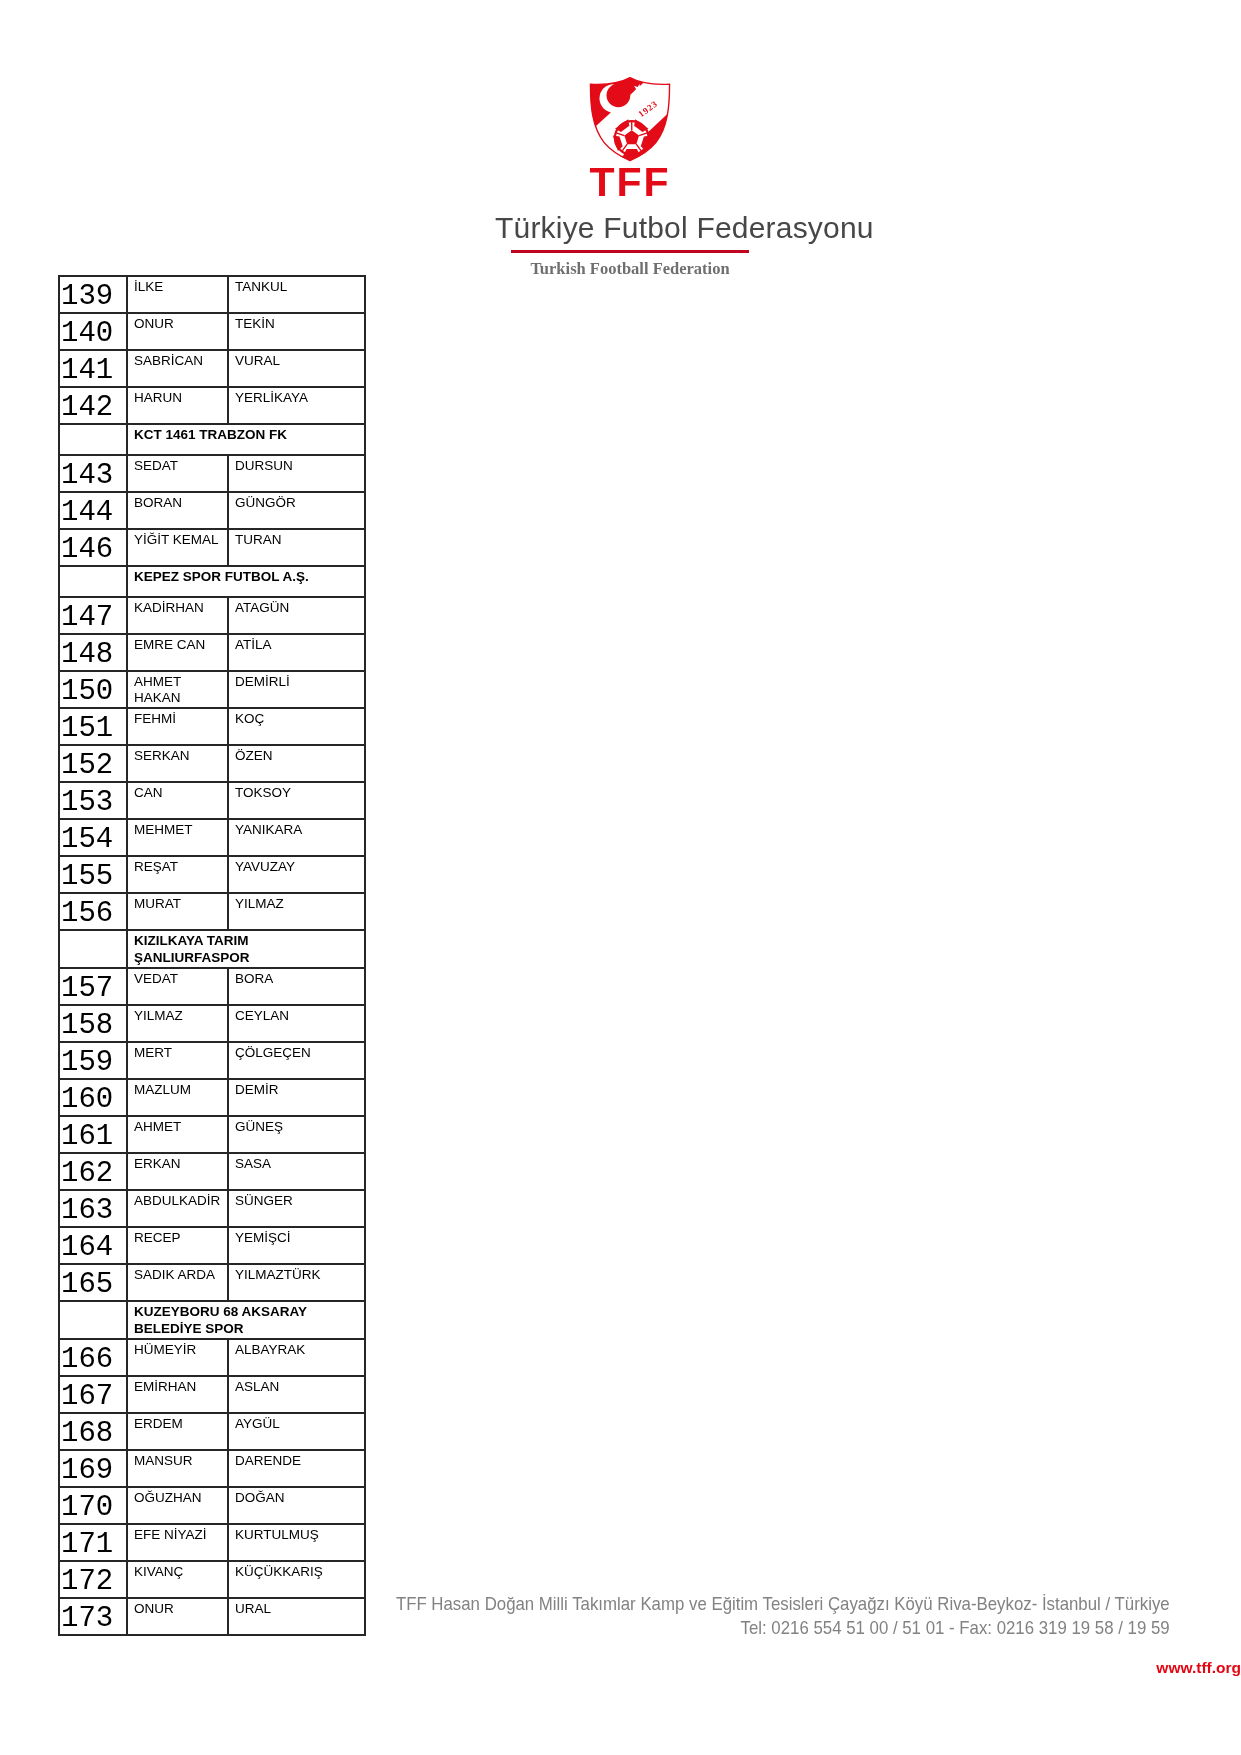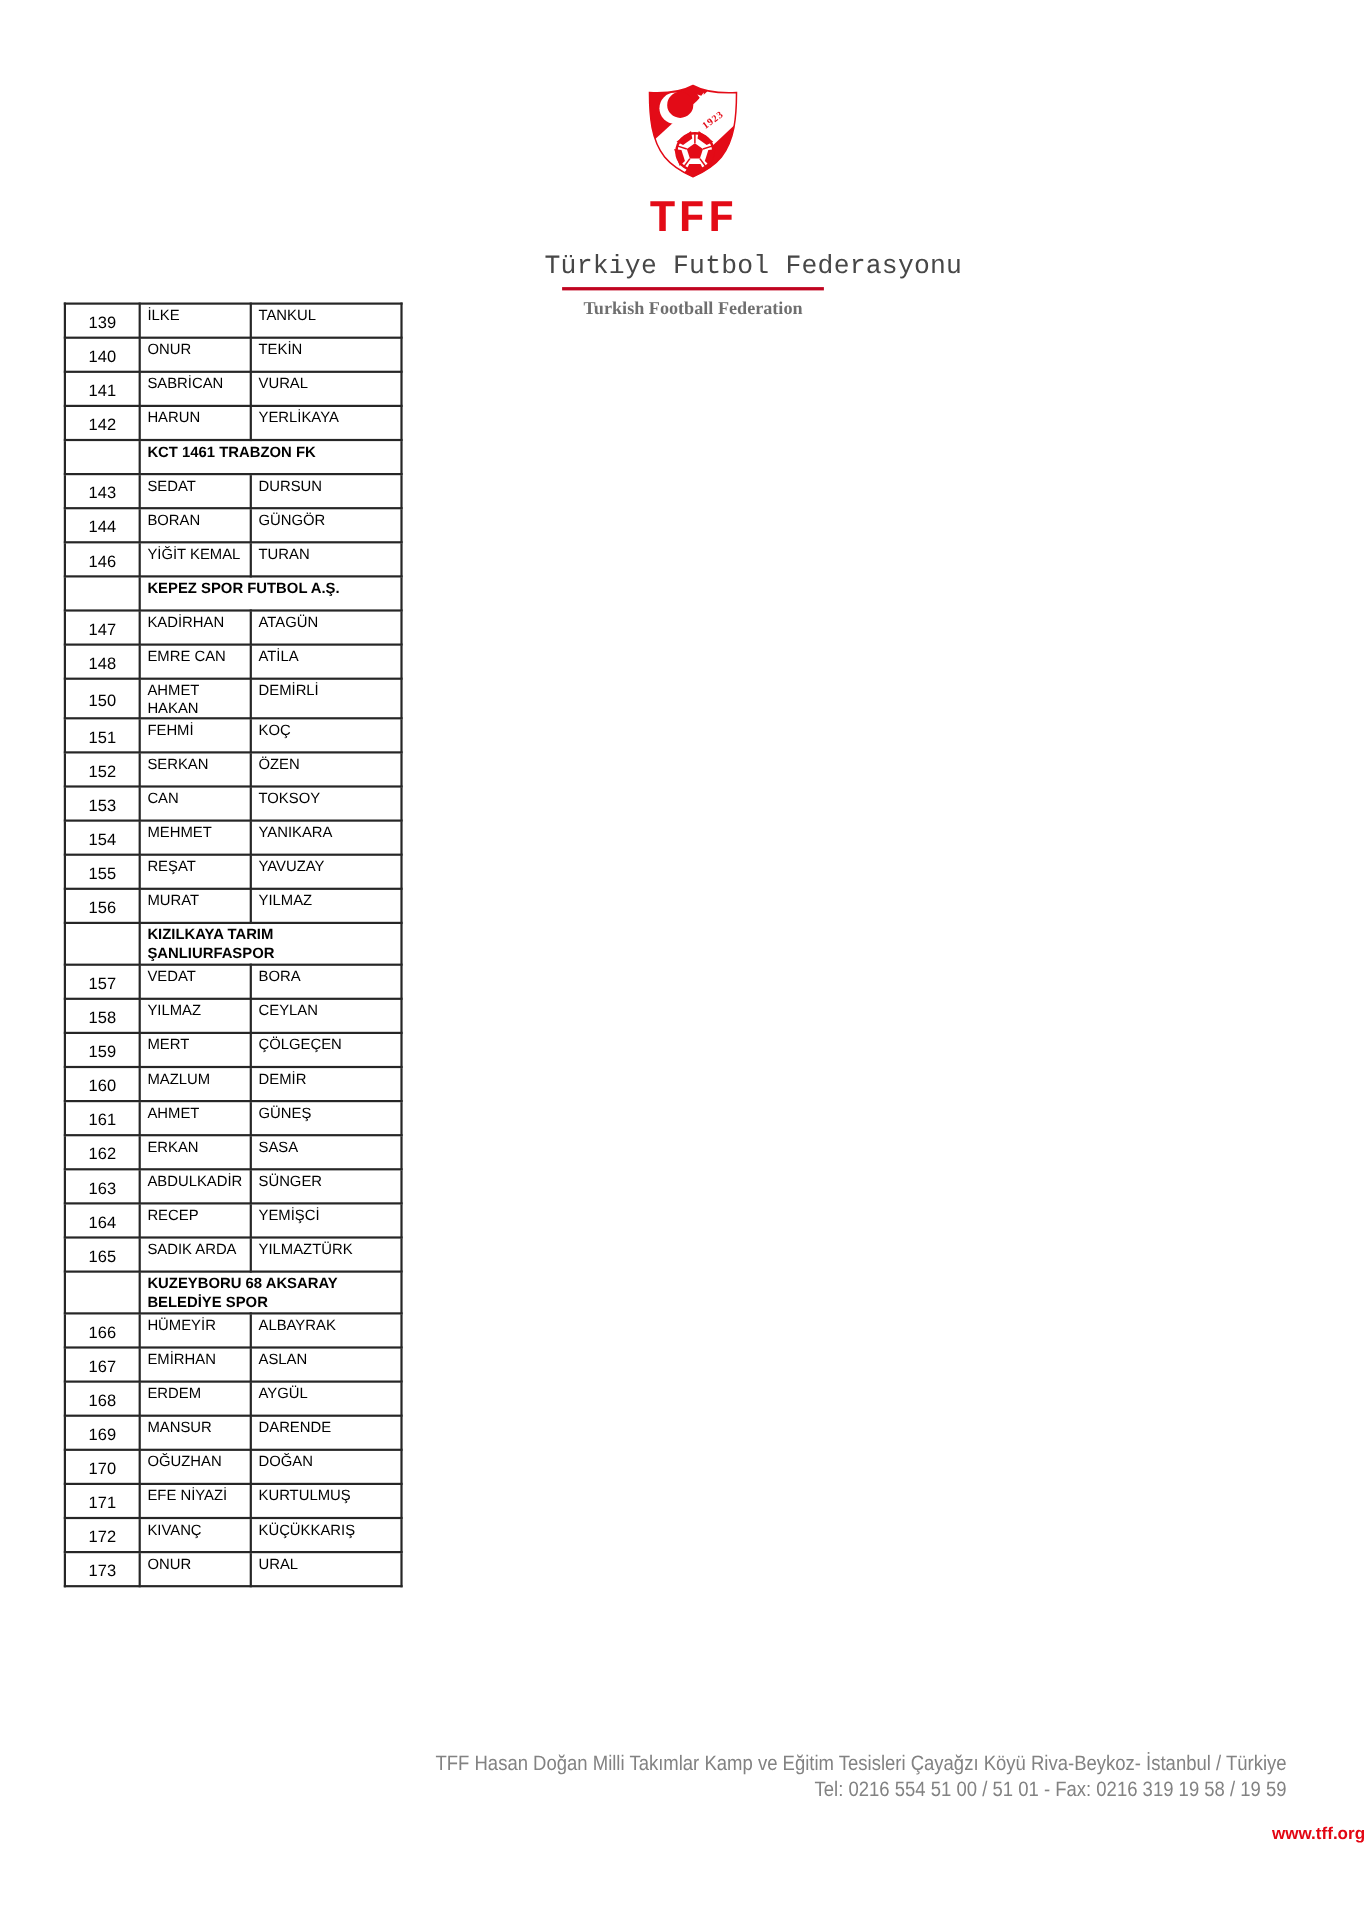--- a/index.html
+++ b/index.html
@@ -11,29 +11,28 @@
     overflow:hidden;
   }
 
   
   .logo-block{
     position:absolute;left:495px;top:76px;width:270px;
     text-align:center;
   }
   .logo-shield{display:block;margin:0 auto;}
   .logo-tff{
-    margin-top:18px;
-    font-family:Liberation Mono, monospace;
+    font-family:Liberation Sans, sans-serif;
     font-weight:bold;font-size:41px;line-height:1;
     color:#e30b17;letter-spacing:2px;
   }
   .logo-title-tr{
     margin-top:9px;
-    font-family:Liberation Mono, monospace;
-    font-size:24px;line-height:1.05;color:#474747;
+    font-family:Liberation Sans, sans-serif;
+    font-size:30px;line-height:1.05;color:#474747;
     white-space:nowrap;letter-spacing:0.2px;
   }
   .logo-rule{
     margin:6px auto 0 auto;width:238px;height:3px;
     background:#c00420;
   }
   .logo-title-en{
     margin-top:6px;
     font-family:"Liberation Serif",serif;
     font-weight:bold;font-size:16.5px;color:#6f6f6f;
@@ -45,23 +44,24 @@
     border-collapse:collapse;table-layout:fixed;
     width:306px;
   }
   .roster td{
     border:2px solid #262626;
     overflow:hidden;
   }
   .roster tr{height:31px;}
   td.num-cell{
     width:64px;
-    text-align:center;vertical-align:middle;
-    font-size:15px;line-height:1;color:#000;
+    vertical-align:middle;
+    font-size:29px;line-height:1;color:#000;
     padding-top:5px;
+    font-family:Liberation Mono, monospace;
   }
   td.first-cell{width:97px;}
   td.last-cell{width:133px;}
   td.first-cell,td.last-cell{
     vertical-align:top;
     font-size:13.5px;line-height:16px;color:#000;
     padding:2px 2px 0 6px;
   }
   td.club-cell{
     vertical-align:top;

